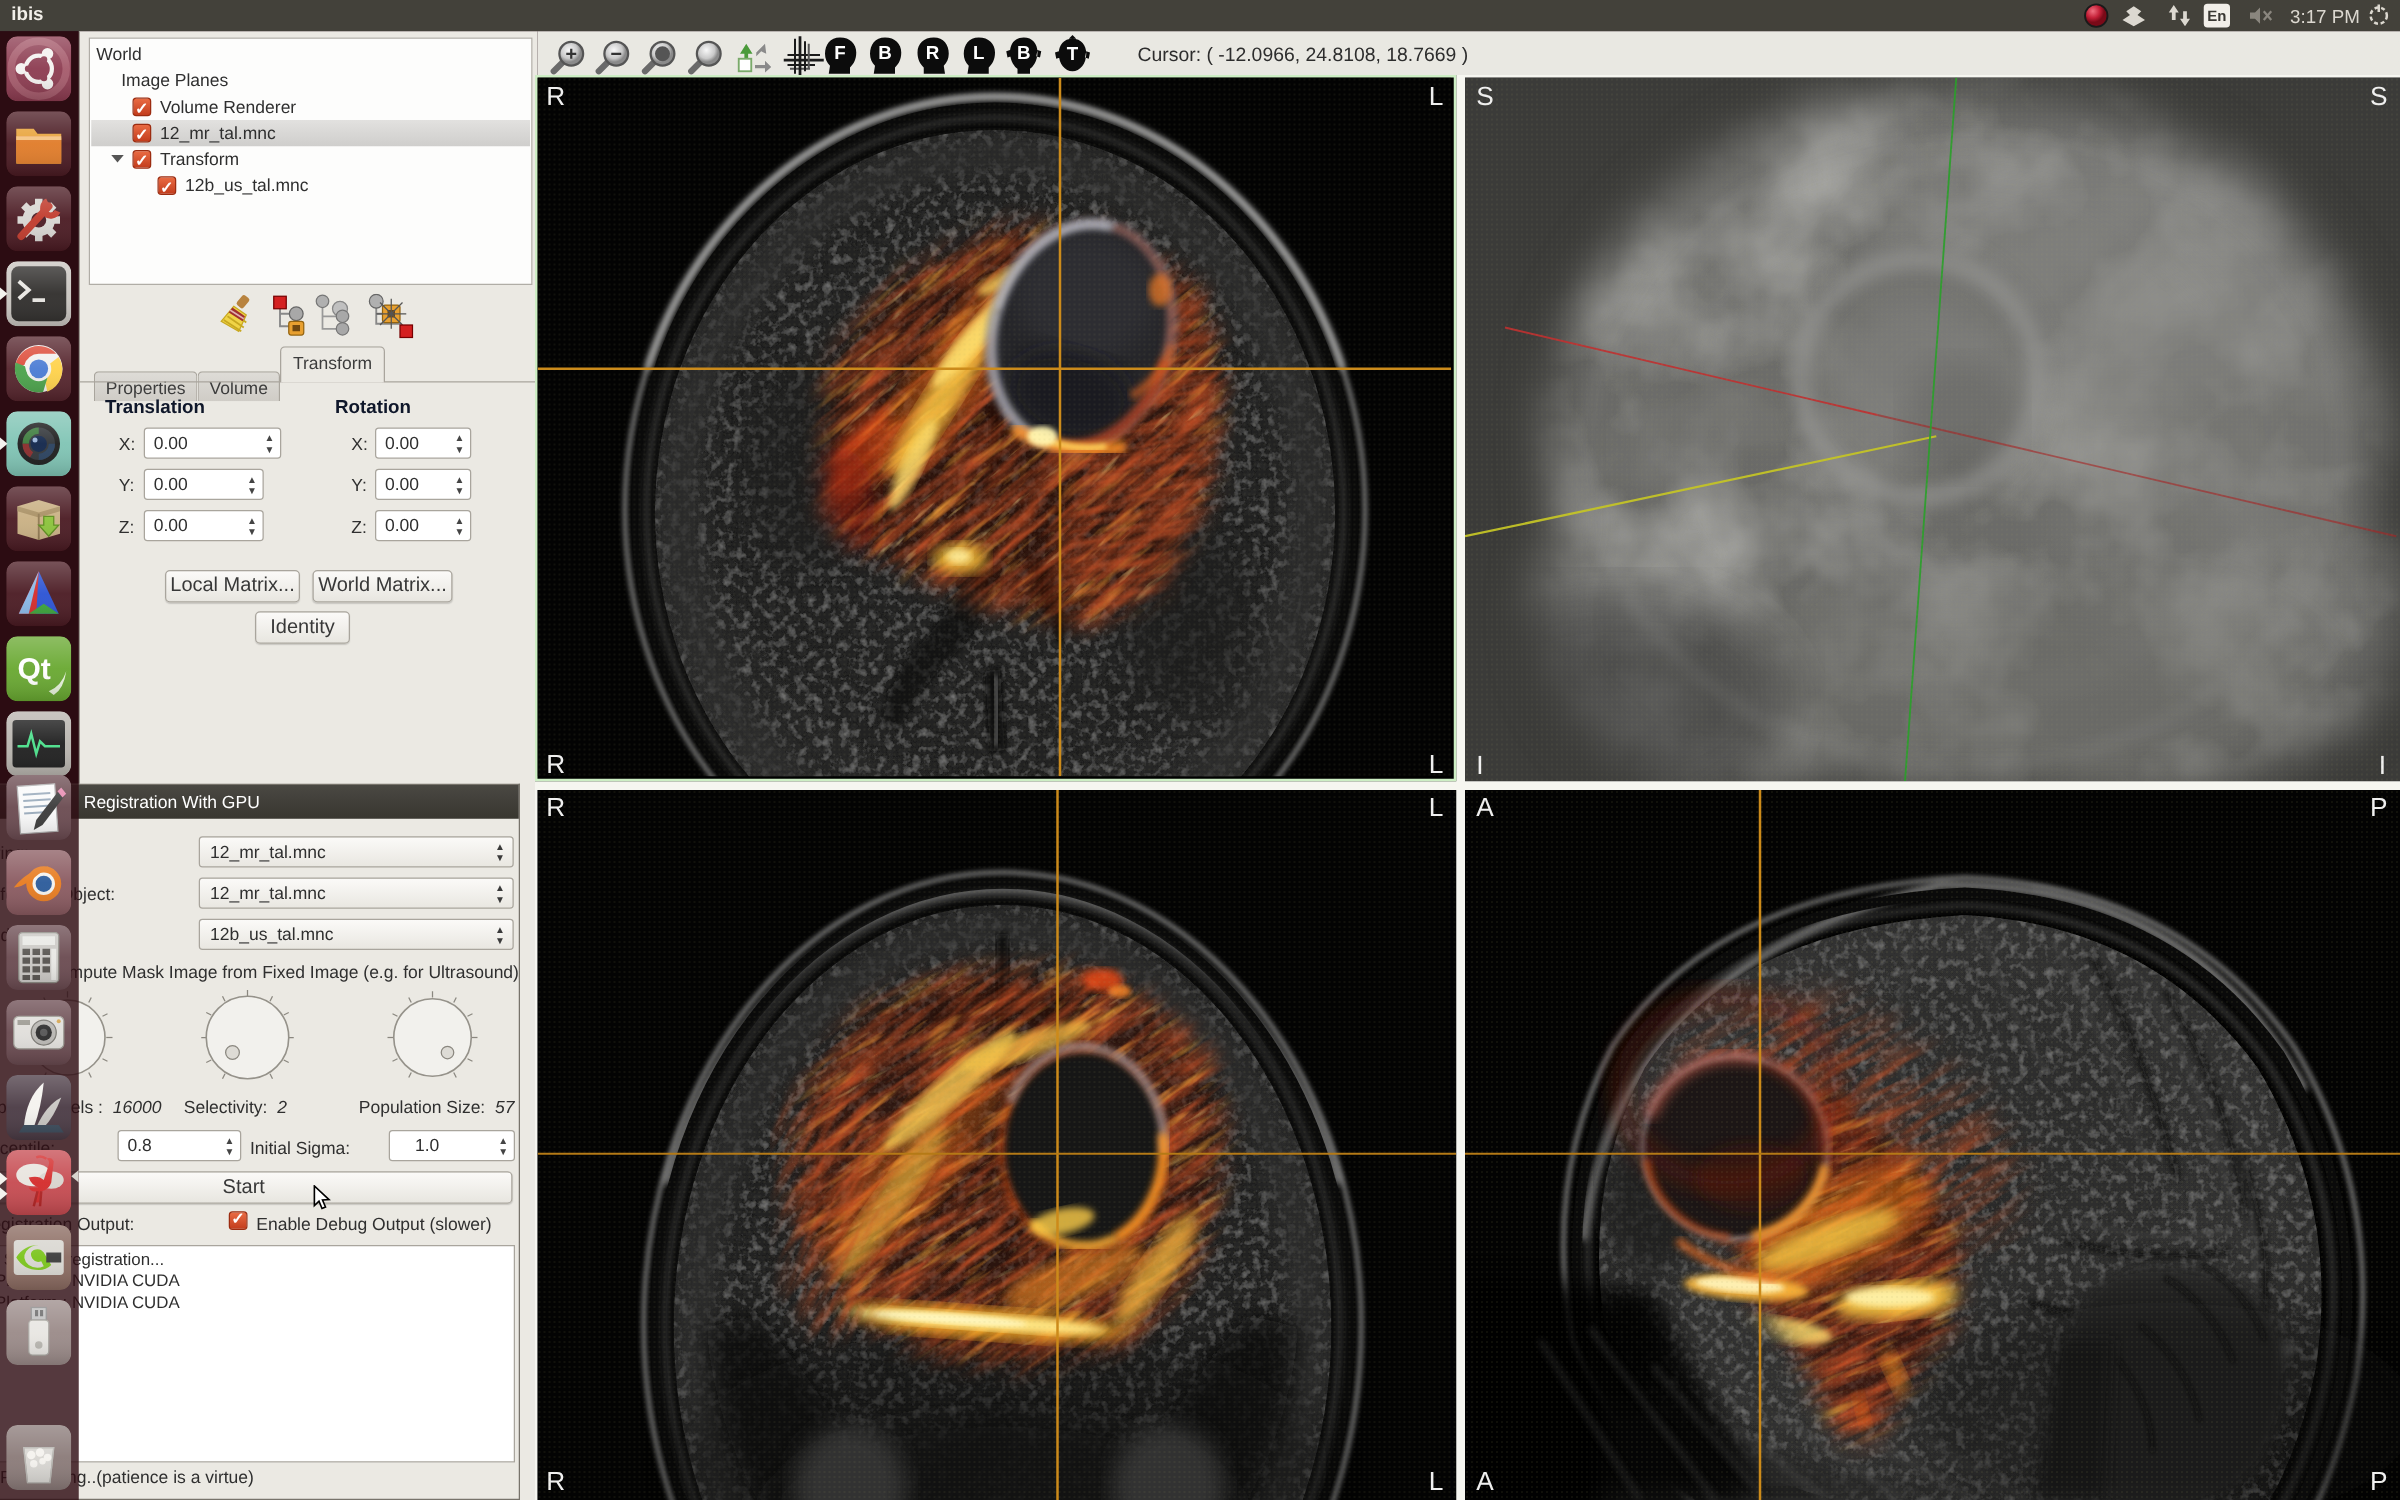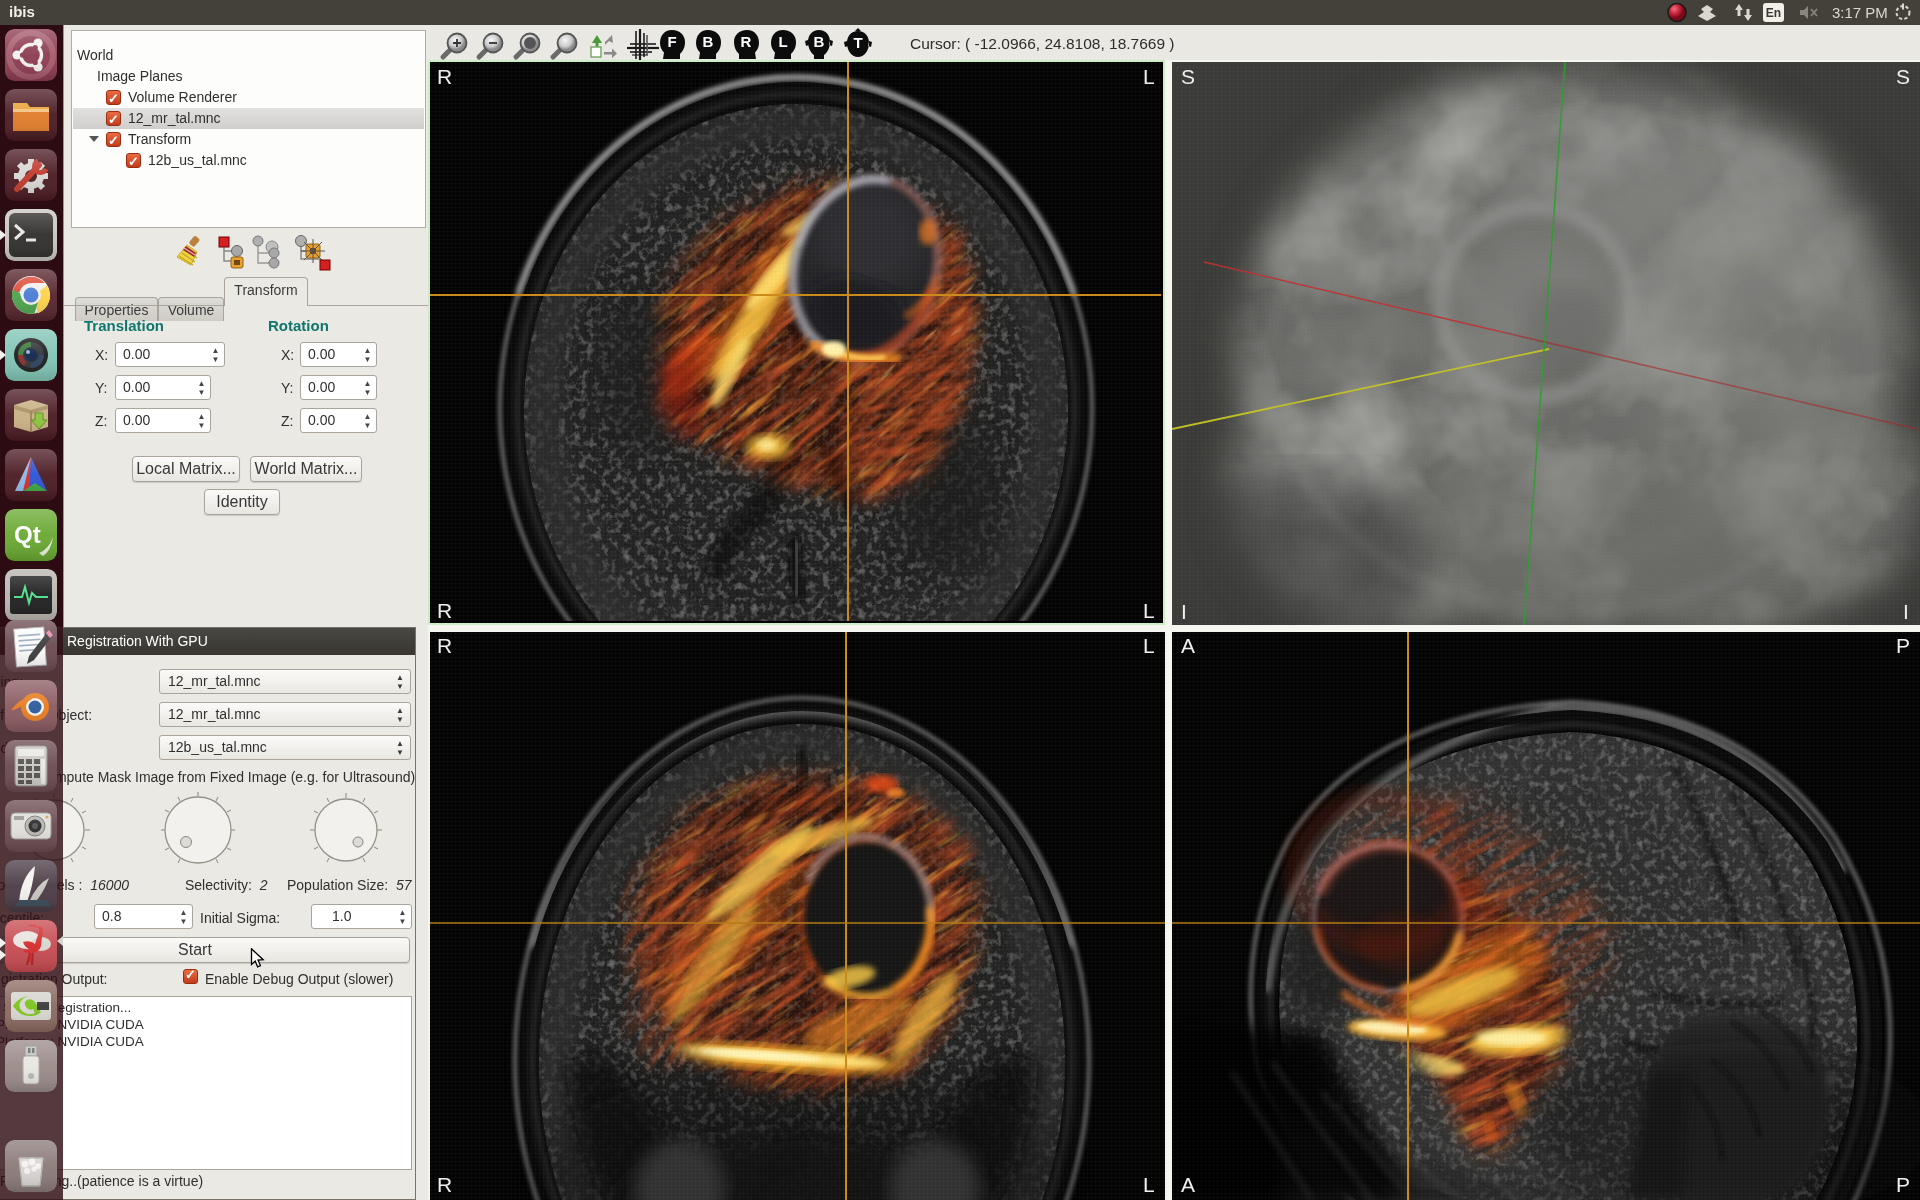--- a/index.html
+++ b/index.html
@@ -10,34 +10,34 @@
 
 #topbar { position:absolute; left:0; top:0; width:1920px; height:25px; background:#43413a; color:#dfdbd2; }
 #topbar .title { position:absolute; left:9px; top:3px; font-size:15px; font-weight:bold; color:#f2efe9; }
 
 
 #launcher { position:absolute; left:0; top:25px; width:63px; height:1175px; background:rgba(48,13,19,0.82); z-index:30; }
 
 
 #panel { position:absolute; left:63px; top:25px; width:367px; height:1175px; background:#ebe9e3; border-left:1px solid #9c9890; }
 #tree { position:absolute; left:7px; top:5px; width:355px; height:198px; background:#fdfdfc; border:1px solid #b0ada6; font-size:14px; color:#2f2f2f; }
-.trow { position:absolute; left:1px; right:1px; height:21px; line-height:21px;margin-top:12px; }
+.trow { position:absolute; left:1px; right:1px; height:21px; line-height:21px; }
 .cb { position:absolute; width:15px; height:15px; top:3px; border-radius:3px; background:linear-gradient(#e96b43,#c33d1d); border:1px solid #9c2c10; }
 .cb:after { content:"✓"; position:absolute; left:1px; top:-3px; color:#fff; font-size:13px; font-weight:bold; }
 
 
 .tab { position:absolute; top:272px; height:24px; background:linear-gradient(#dedcd7,#cfccc6); border:1px solid #a9a59d; border-bottom:none; border-radius:4px 4px 0 0; font-size:14px; color:#3c3c3c; text-align:center; line-height:25px; }
 .tabactive { top:252px; height:29px; background:#ebe9e3; z-index:2; }
 #tabline { position:absolute; left:0px; top:280px; width:367px; height:1px; background:#a9a59d; }
 
 .spin { position:absolute; height:25px; background:#fff; border:1px solid #a9a59d; border-radius:3px; font-size:14px; color:#2f2f2f; line-height:23px; padding-left:7px; }
 .spin .arr { position:absolute; right:4px; width:9px; font-size:8px; color:#444; line-height:8px; text-align:center; }
 .btn { position:absolute; height:26px; background:linear-gradient(#fbfaf8,#e8e6e0); border:1px solid #a9a59d; border-radius:4px; font-size:16px; color:#383838; text-align:center; line-height:24px; box-shadow:0 1px 1px rgba(0,0,0,0.15); }
 .lbl { position:absolute; font-size:14px; color:#2f2f2f; white-space:nowrap; }
-.blbl { position:absolute; font-size:15px; font-weight:bold; color:#0f766e; }
+.blbl { position:absolute; font-size:15px; font-weight:bold; color:#0f172a; }
 
 
 #regwin { position:absolute; left:0px; top:627px; width:416px; height:573px; background:#ebe9e3; border:1px solid #77736b; border-left:none; z-index:10; }
 #regtitle { position:absolute; left:0; top:0; width:100%; height:27px; background:linear-gradient(#4a4843,#38362f); color:#fff; font-size:14px; font-weight:normal; line-height:27px; }
 .combo { position:absolute; left:159px; width:252px; height:25px; background:linear-gradient(#fbfaf8,#e9e7e1); border:1px solid #a9a59d; border-radius:3px; font-size:14px; color:#2f2f2f; line-height:23px; padding-left:8px; }
 .combo .ud { position:absolute; right:6px; top:3px; font-size:8px; color:#3a3a3a; line-height:9px; }
 
 
 #vtoolbar { position:absolute; left:430px; top:25px; width:1490px; height:37px; background:#e9e8e2; }
 
@@ -224,21 +224,21 @@
           <line x1="74" y1="38" x2="69" y2="38"></line>
           <line x1="6" y1="57" x2="10" y2="55"></line>
           <line x1="70" y1="57" x2="66" y2="55"></line>
           <line x1="19" y1="70" x2="21" y2="66"></line>
           <line x1="57" y1="70" x2="55" y2="66"></line>
         </g>
     <circle cx="38" cy="38" r="31" fill="#f2f1ed" stroke="#95928a" stroke-width="1.3"></circle>
     <circle cx="50" cy="50" r="5" fill="#dddbd5" stroke="#8a877f" stroke-width="1"></circle>
   </svg>
   <div class="lbl" style="left:-32px;top:249px;">Number of Pixels :&nbsp; <i>16000</i></div>
-  <div class="lbl" style="left:147px;top:249px;margin-left:38px;">Selectivity:&nbsp; <i>2</i></div>
+  <div class="lbl" style="left:147px;top:249px;">Selectivity:&nbsp; <i>2</i></div>
   <div class="lbl" style="left:287px;top:249px;">Population Size:&nbsp; <i>57</i></div>
   <div class="lbl" style="left:-22px;top:282px;">Percentile:</div>
   <div class="spin" style="left:94px;top:276px;width:99px;">0.8<span class="arr" style="top:4px;">▲</span><span class="arr" style="top:13px;">▼</span></div>
   <div class="lbl" style="left:200px;top:282px;">Initial Sigma:</div>
   <div class="spin" style="left:311px;top:276px;width:101px;padding-left:20px;">1.0<span class="arr" style="top:4px;">▲</span><span class="arr" style="top:13px;">▼</span></div>
   <div class="btn" style="left:-20px;top:309px;width:430px;">Start</div>
   <div class="lbl" style="left:-17px;top:343px;">Registration Output:</div>
   <div class="cb" style="left:183px;top:341px;"></div>
   <div class="lbl" style="left:205px;top:343px;">Enable Debug Output (slower)</div>
   <div style="position:absolute;left:-100px;top:368px;width:512px;height:174px;background:#fff;border:1px solid #a9a59d;"></div>

